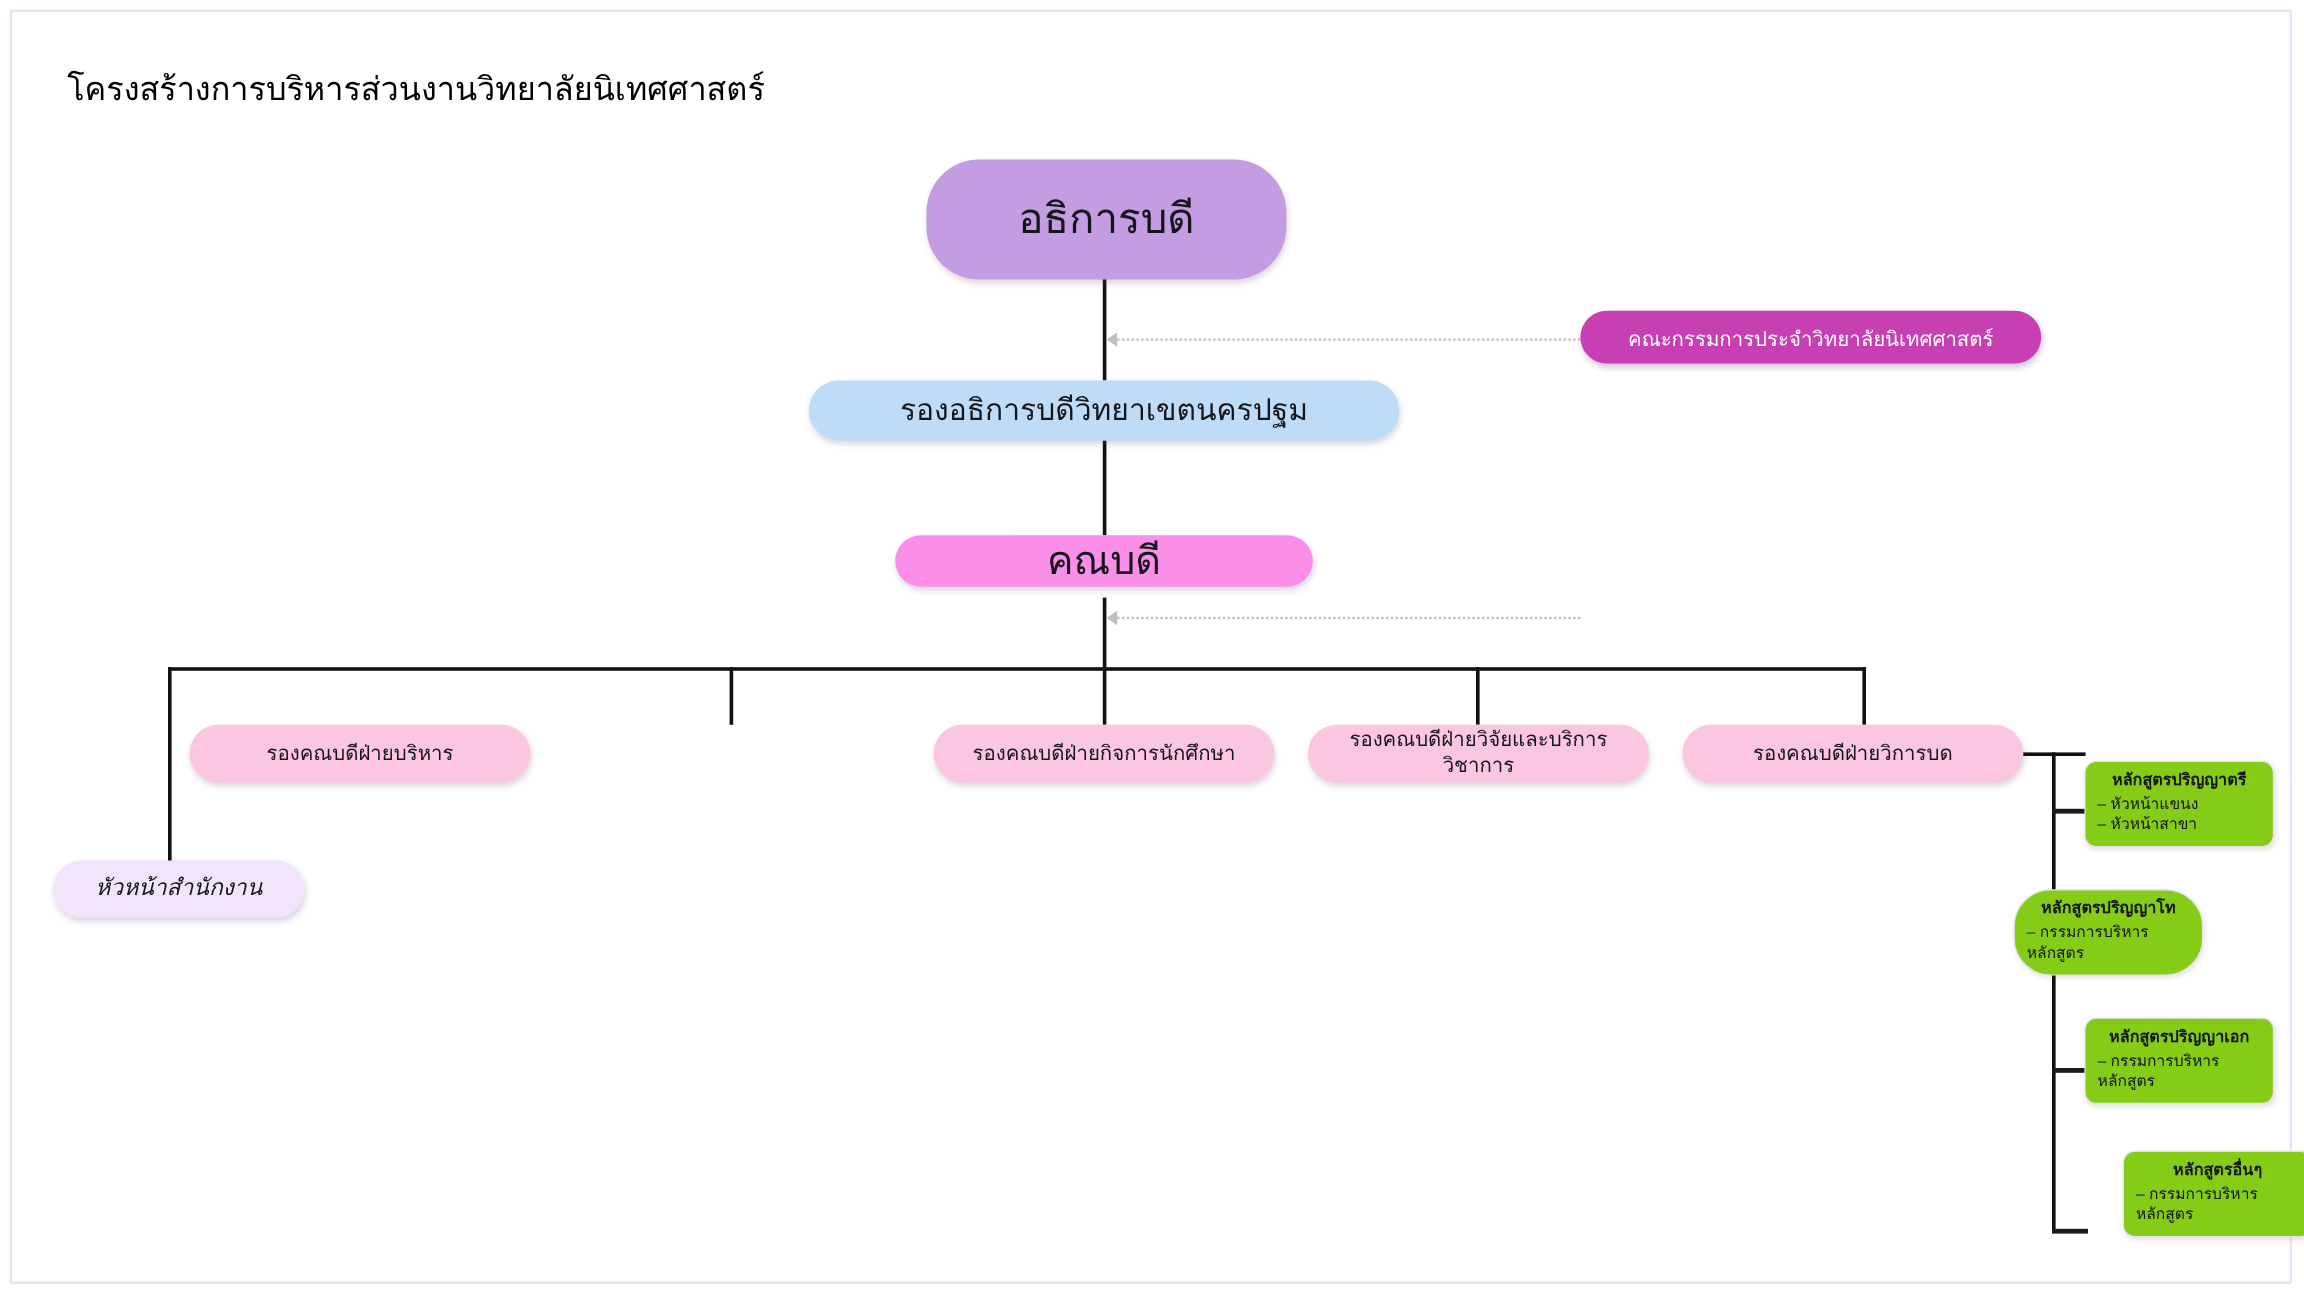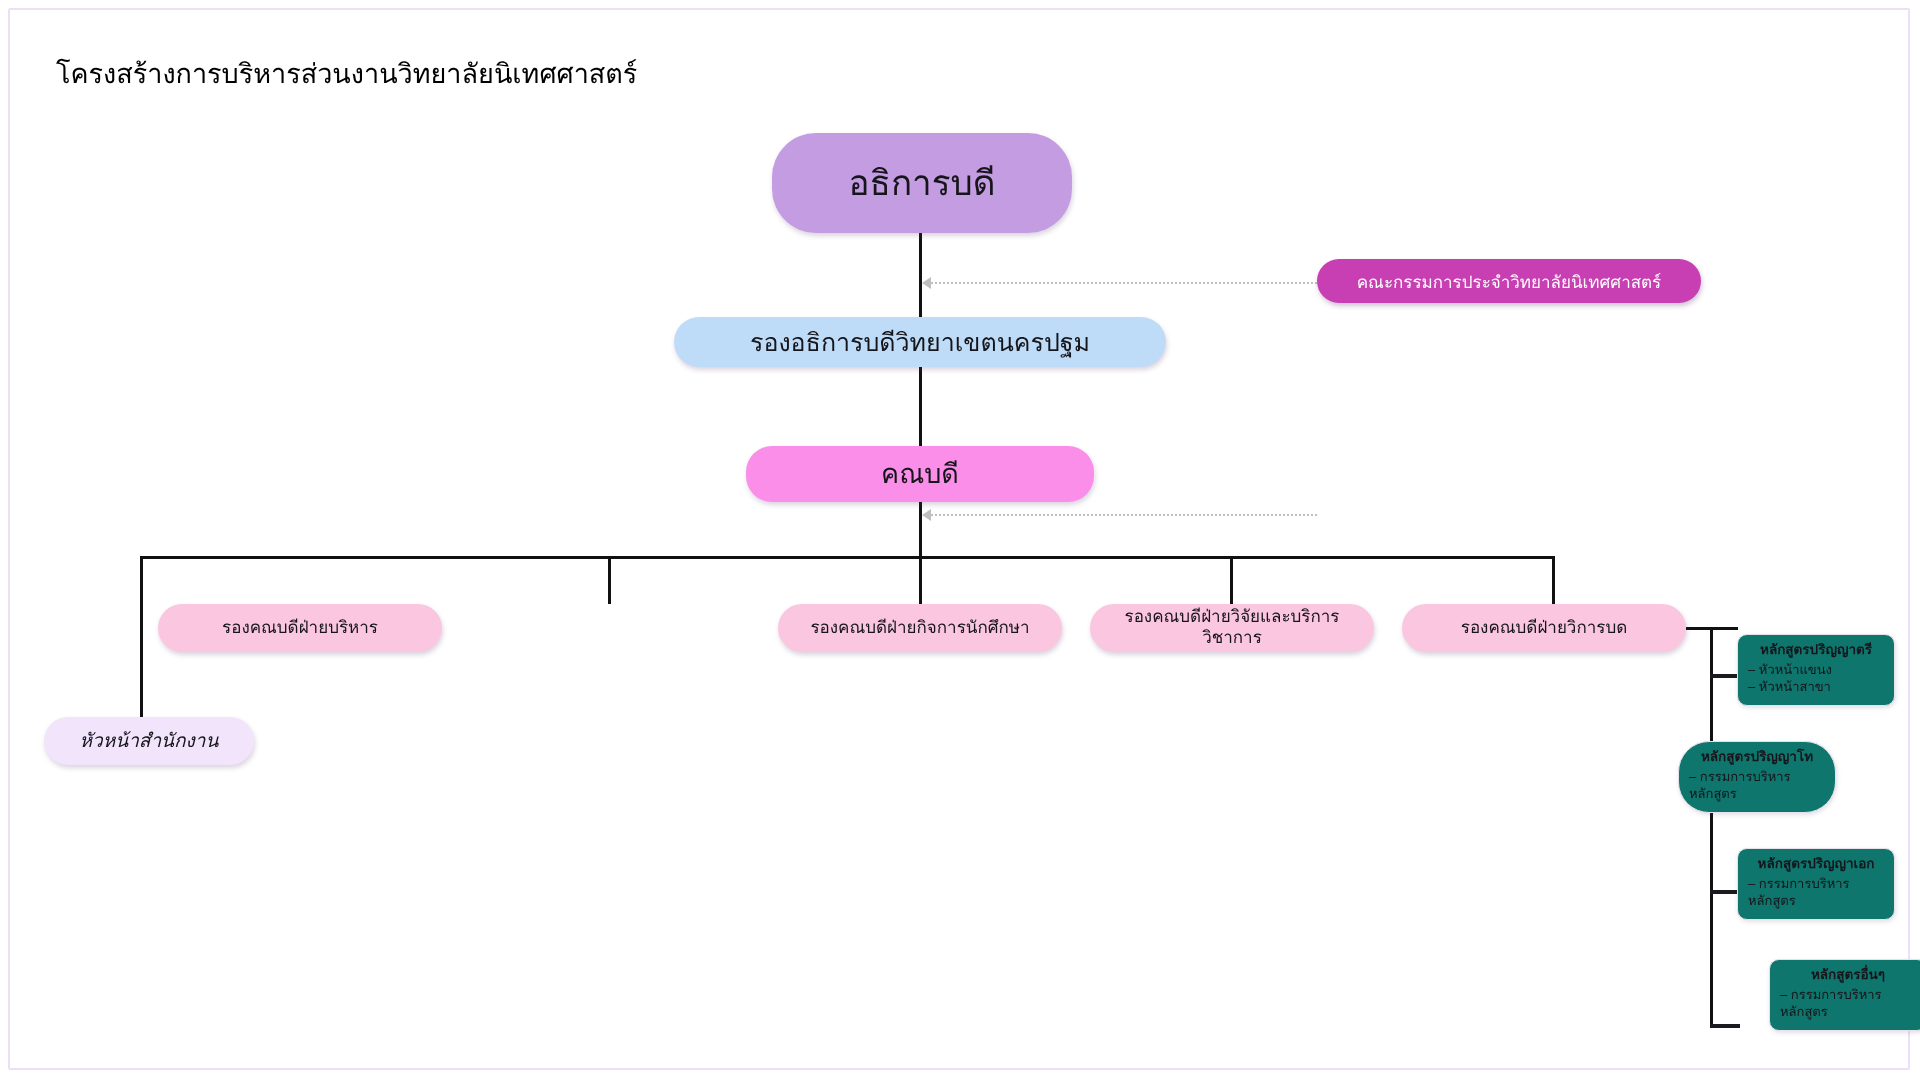--- a/index.html
+++ b/index.html
@@ -63,23 +63,23 @@
   #n-vicepres {
     left: 664px; top: 307px;
     width: 492px; height: 50px;
     background: #bedcf7;
     font-size: 25px;
     border-radius: 25px;
   }
   
   #n-dean {
     left: 736px; top: 436px;
-    width: 348px; height: 56px;
+    width: 348px; height: 43px;
     background: #fa8ee8;
-    font-size: 27px;
+    font-size: 33px;
     border-radius: 26px;
   }
 
   
   .committee {
     position: absolute;
     box-sizing: border-box;
     display: flex;
     align-items: center;
     justify-content: center;
@@ -117,21 +117,21 @@
     font-size: 19px;
     border-radius: 24px;
     font-style: italic;
   }
 
   
   .prog {
     position: absolute;
     box-sizing: border-box;
     width: 158px;
-    background: #0f766e;
+    background: #84cc16;
     border: 1px solid #e6e2ea;
     border-radius: 10px;
     box-shadow: 1px 2px 4px rgba(90,60,110,0.16);
     padding: 7px 8px 9px 8px;
     z-index: 5;
   }
   .prog .p-title {
     font-size: 13.5px;
     font-weight: bold;
     color: #15151b;

